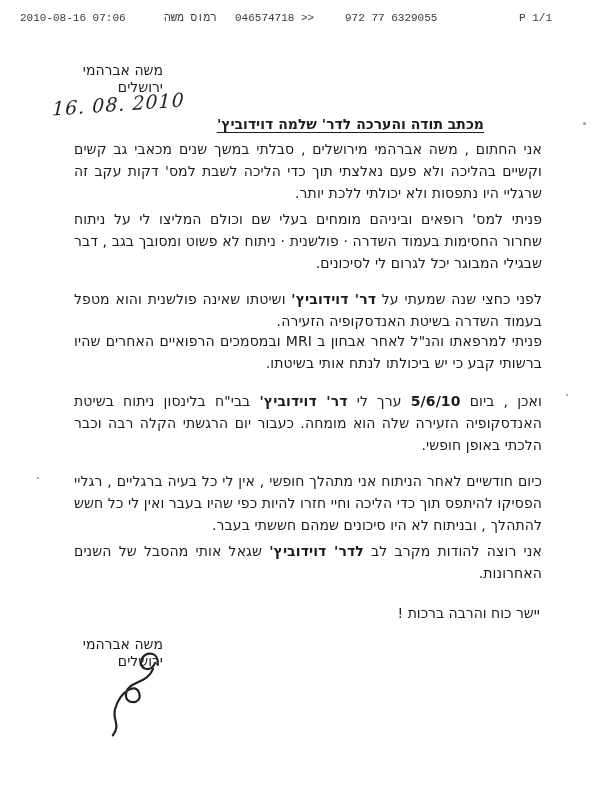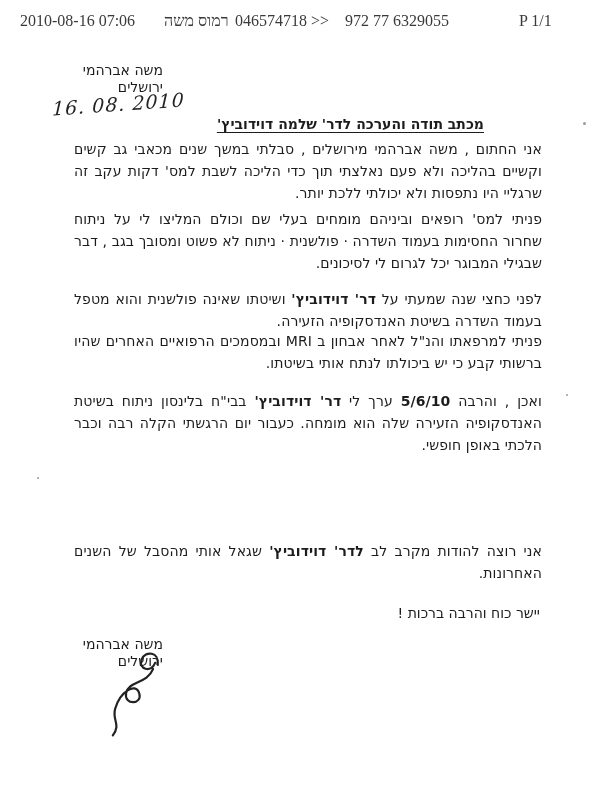--- a/index.html
+++ b/index.html
@@ -8,22 +8,22 @@
     width:600px;height:803px;
     background:#ffffff;
     overflow:hidden;
     font-family:"DejaVu Sans",sans-serif;
     color:#1c1c1c;
     box-shadow:0 0 4px rgba(0,0,0,.25);
   }
   
   .fax-header{
     position:absolute;top:12px;left:0;width:100%;height:16px;
-    font-family:Liberation Serif, serif;
-    font-size:16px;color:#3a3a3a;
+    font-family:Liberation Mono, monospace;
+    font-size:11px;color:#3a3a3a;
   }
   .fax-header span{position:absolute;white-space:nowrap;}
   .fh-datetime{left:20px;}
   .fh-station{left:148px;direction:rtl;margin-left:16px;}
   .fh-from{left:235px;}
   .fh-to{left:345px;}
   .fh-page{left:519px;}
 
   
   .sender-block{
@@ -96,21 +96,22 @@
     <div>ירושלים</div>
   </div>
   <div class="handwritten-date">16. 08. 2010</div>
 
   <div class="title">מכתב תודה והערכה לדר' שלמה דוידוביץ'</div>
 
   <div class="para p1"><span>אני החתום , משה אברהמי מירושלים , סבלתי במשך שנים מכאבי גב קשים וקשיים בהליכה ולא פעם נאלצתי תוך כדי הליכה לשבת למס' דקות עקב זה שרגליי היו נתפסות ולא יכולתי ללכת יותר.</span></div>
   <div class="para p2"><span>פניתי למס' רופאים וביניהם מומחים בעלי שם וכולם המליצו לי על ניתוח שחרור החסימות בעמוד השדרה · פולשנית · ניתוח לא פשוט ומסובך בגב , דבר שבגילי המבוגר יכל לגרום לי לסיכונים.</span></div>
   <div class="para p3"><span>לפני כחצי שנה שמעתי על </span><span class="b">דר' דוידוביץ'</span><span> ושיטתו שאינה פולשנית והוא מטפל בעמוד השדרה בשיטת האנדסקופיה הזעירה.</span></div>
   <div class="para p4"><span>פניתי למרפאתו והנ"ל לאחר אבחון ב MRI ובמסמכים הרפואיים האחרים שהיו ברשותי קבע כי יש ביכולתו לנתח אותי בשיטתו.</span></div>
-  <div class="para p5"><span>ואכן , והרבה </span><span class="b">5/6/10</span><span> ערך לי </span><span class="b">דר' דוידוביץ'</span><span> בבי"ח בלינסון ניתוח בשיטת האנדסקופיה הזעירה שלה הוא מומחה. כעבור יום הרגשתי הקלה רבה וכבר הלכתי באופן חופשי.</span></div>
+  <div class="para p5"><span>ואכן , ביום </span><span class="b">5/6/10</span><span> ערך לי </span><span class="b">דר' דוידוביץ'</span><span> בבי"ח בלינסון ניתוח בשיטת האנדסקופיה הזעירה שלה הוא מומחה. כעבור יום הרגשתי הקלה רבה וכבר הלכתי באופן חופשי.</span></div>
+  <div class="para p6"><span>כיום חודשיים לאחר הניתוח אני מתהלך חופשי , אין לי כל בעיה ברגליים , רגליי הפסיקו להיתפס תוך כדי הליכה וחיי חזרו להיות כפי שהיו בעבר ואין לי כל חשש להתהלך , ובניתוח לא היו סיכונים שמהם חששתי בעבר.</span></div>
   <div class="para p7"><span>אני רוצה להודות מקרב לב </span><span class="b">לדר' דוידוביץ'</span><span> שגאל אותי מהסבל של השנים האחרונות.</span></div>
 
   <div class="closing">יישר כוח והרבה ברכות !</div>
 
   <div class="sig-block">
     <div>משה אברהמי</div>
     <div>ירושלים</div>
   </div>
   <div class="sig-mark">
     <svg viewBox="0 0 72 88" xmlns="http://www.w3.org/2000/svg">

